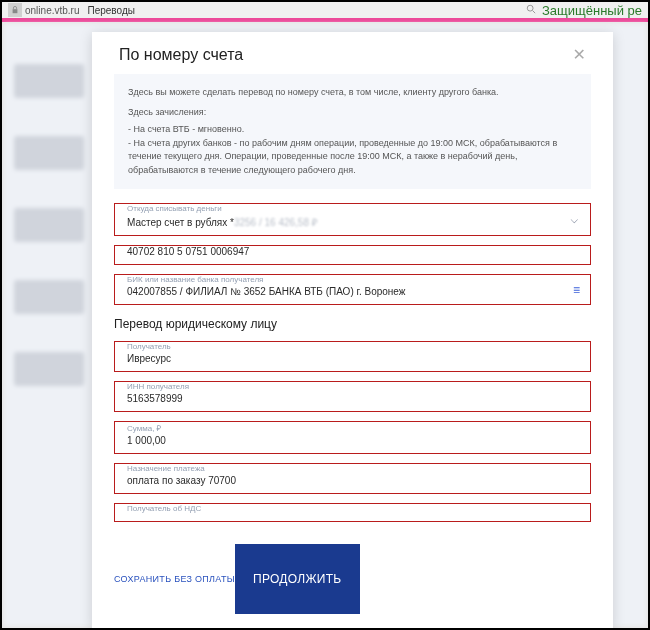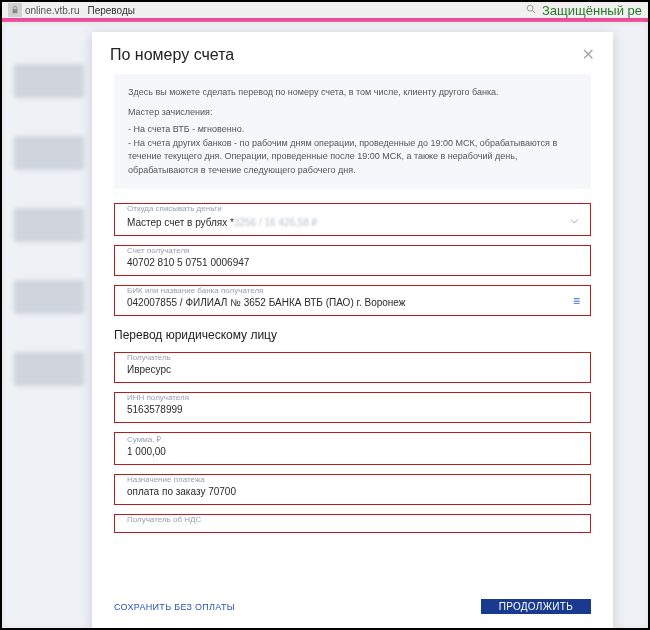--- a/index.html
+++ b/index.html
@@ -11,41 +11,41 @@
     .url-title { color: #333; }
     .secure-label { margin-left: auto; color: #2a7a2a; font-size: 13px; }
     .search-ico { margin-right: 6px; color: #888; }
     
     .bg-blur { position: absolute; top: 22px; left: 2px; right: 2px; bottom: 2px; background: #eef1f6; filter: blur(2px); }
     .bg-side { position: absolute; left: 10px; top: 40px; width: 70px; }
     .bg-el { background: #d0d4dc; border-radius: 3px; margin-bottom: 38px; height: 34px; }
     
     .modal { position: absolute; top: 30px; left: 90px; right: 35px; bottom: 0; background: #fff; box-shadow: 0 2px 12px rgba(0,0,0,0.15); display: flex; flex-direction: column; overflow: hidden; }
     
-    .modal-head { padding: 14px 18px 10px; display: flex; align-items: center; }
+    .modal-head { padding: 14px 27px 10px; display: flex; align-items: center; }
     .modal-title { font-size: 16px; color: #222; }
     .close-x { margin-left: auto; color: #aaa; font-size: 16px; cursor: pointer; line-height: 1; }
     
     .modal-body { flex: 1; overflow-y: auto; padding: 0 22px 10px; }
     .info { background: #f5f7fb; padding: 12px 14px; font-size: 9px; color: #555; line-height: 1.5; margin-bottom: 14px; }
     .info-lead { margin-bottom: 6px; }
     .info-sub { margin-bottom: 4px; }
     
     .fld { border: 1px solid #b91c1c; padding: 0 12px 6px; margin-bottom: 9px; position: relative; background: #fff; }
     .fld-lbl { font-size: 8px; color: #94a0b3; margin-bottom: 2px; }
     .fld-val { font-size: 10px; color: #2a2a2a; min-height: 12px; }
     .fld-val .muted { color: #b8bec8; filter: blur(1.2px); }
     .fld .chev { position: absolute; right: 12px; top: 50%; transform: translateY(-50%); color: #7a8499; font-size: 10px; }
     .fld .eq { position: absolute; right: 12px; top: 50%; transform: translateY(-50%); color: #3a5fd9; font-size: 12px; font-weight: bold; letter-spacing: -2px; }
     
     .section-h { font-size: 12px; color: #222; margin: 12px 0 10px; }
     
-    .modal-foot { padding: 10px 22px 14px; display: flex; justify-content: space-between; align-items: center; }
+    .modal-foot { padding: 10px 22px 14px; display: flex; justify-content: flex-start; align-items: center; }
     .btn-sec { background: transparent; border: none; color: #2a52be; font-size: 9px; letter-spacing: 0.3px; cursor: pointer; }
-    .btn-pri { background: #1a3a8f; color: #fff; border: none; padding: 2px 18px; font-size: 10px; letter-spacing: 0.3px; cursor: pointer; }
+    .btn-pri { background: #1a3a8f; color: #fff; border: none; padding: 28px 18px; font-size: 12px; letter-spacing: 0.3px; cursor: pointer; }
   </style>
 </head>
 <body>
 
 <div class="url-bar">
   <span class="lock-box">
     <svg width="8" height="8" viewBox="0 0 10 10">
         <rect x="2" y="4" width="6" height="5" fill="#888"></rect>
         <path d="M3 4 V2.5 a2 2 0 0 1 4 0 V4" stroke="#888" fill="none" stroke-width="1"></path>
       </svg>
@@ -73,35 +73,34 @@
 
 <div class="modal">
   <div class="modal-head">
     <div class="modal-title">По номеру счета</div>
     <div class="close-x">✕</div>
   </div>
 
   <div class="modal-body">
     <div class="info">
       <div class="info-lead">Здесь вы можете сделать перевод по номеру счета, в том числе, клиенту другого банка.</div>
-      <div class="info-sub">Мастер зачисления:</div>
+      <div class="info-sub">Здесь зачисления:</div>
       <div>- На счета ВТБ - мгновенно.</div>
       <div>- На счета других банков - по рабочим дням операции, проведенные до 19:00 МСК, обрабатываются в течение текущего дня. Операции, проведенные после 19:00 МСК, а также в нерабочий день, обрабатываются в течение следующего рабочего дня.</div>
     </div>
 
     <div class="fld">
       <div class="fld-lbl">Откуда списывать деньги</div>
       <div class="fld-val">
         <span>Мастер счет в рублях *</span><span class="muted">3256 / 16 426,58 ₽</span>
       </div>
       <span class="chev">⌵</span>
     </div>
 
     <div class="fld">
-      <div class="fld-lbl">Счет получателя</div>
       <div class="fld-val">40702 810 5 0751 0006947</div>
     </div>
 
     <div class="fld">
       <div class="fld-lbl">БИК или название банка получателя</div>
       <div class="fld-val">042007855 / ФИЛИАЛ № 3652 БАНКА ВТБ (ПАО) г. Воронеж</div>
       <span class="eq">≡</span>
     </div>
 
     <div class="section-h">Перевод юридическому лицу</div>

